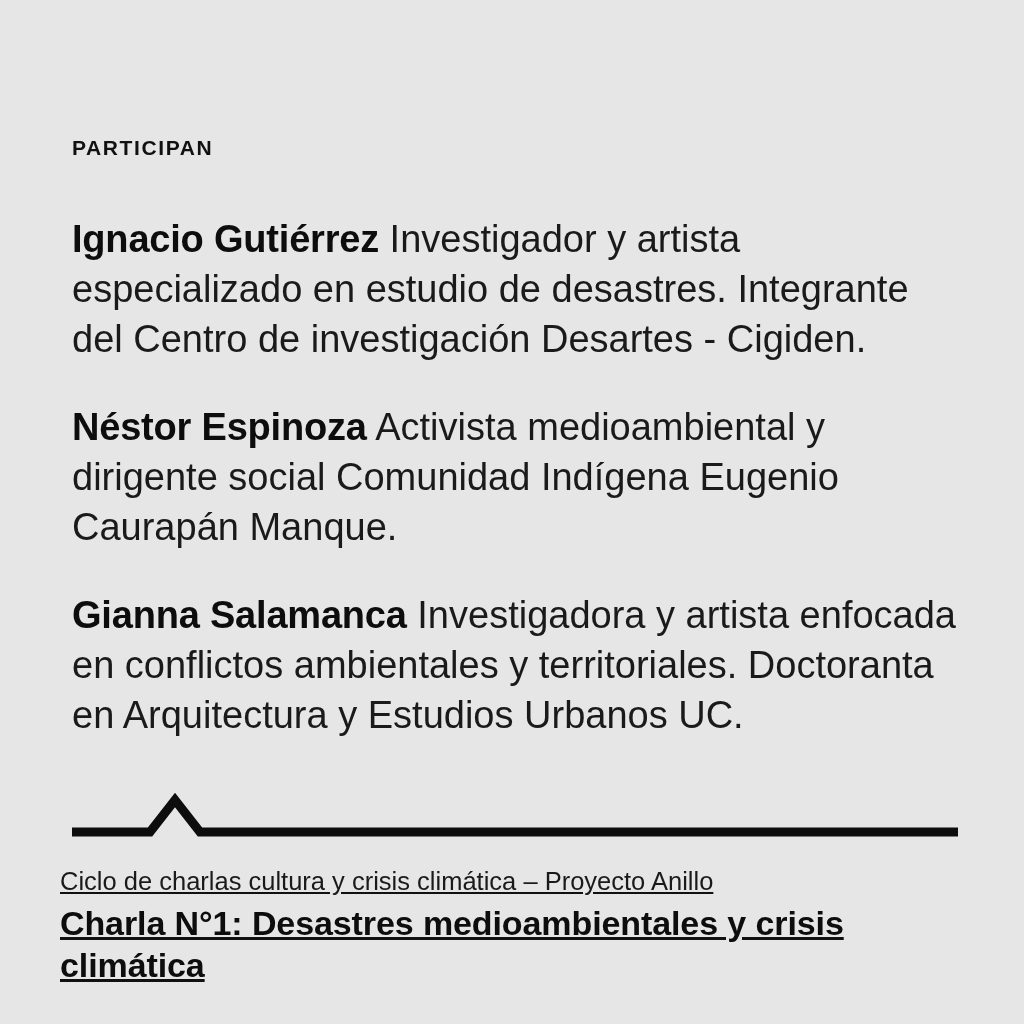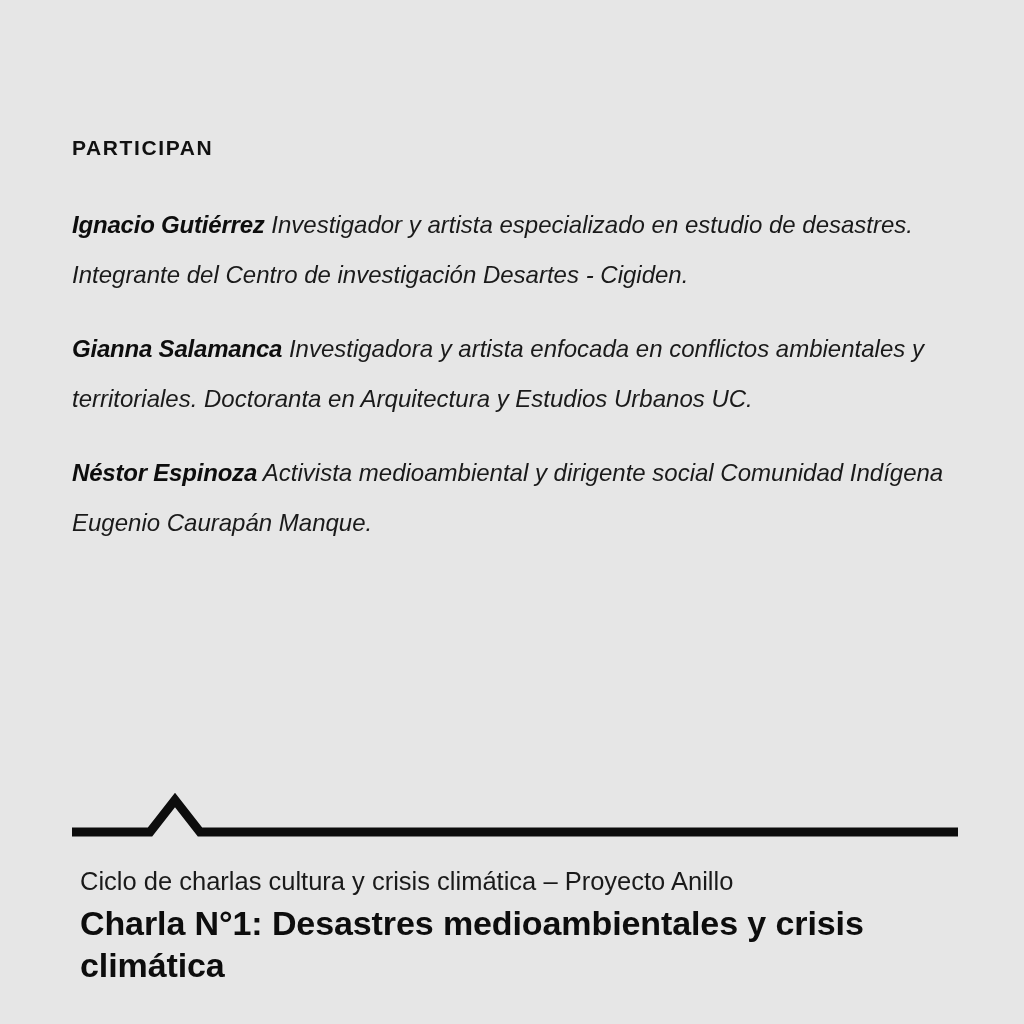--- a/index.html
+++ b/index.html
@@ -30,25 +30,24 @@
     letter-spacing: 1.6px;
     color: #111111;
   }
   .participants {
     position: absolute;
     top: 176px;
     left: 72px;
     right: 66px;
   }
   .participant {
-    font-size: 24px;
+    font-size: 38px;
     line-height: 50px;
     color: #1a1a1a;
     font-weight: 400;
-    font-style: italic;
   }
   .participant .name {
     font-weight: bold;
     color: #0d0d0d;
     letter-spacing: -0.2px;
   }
   .participant .desc {
     font-weight: 400;
   }
 
@@ -60,23 +59,24 @@
     height: 60px;
   }
   .divider-wrap svg {
     display: block;
     width: 100%;
     height: 60px;
   }
 
   .footer {
     position: absolute;
-    left: 80px;
+    left: 60px;
     right: 66px;
     top: 860px;
+    text-decoration: underline;
   }
   .footer-line1 {
     font-size: 25.5px;
     line-height: 42px;
     color: #1a1a1a;
     font-weight: 400;
   }
   .footer-line2 {
     font-size: 34px;
     line-height: 42px;
@@ -92,25 +92,25 @@
 
   <div class="section-label">PARTICIPAN</div>
 
   <div class="participants">
 
     <p class="participant">
       <span class="name">Ignacio Gutiérrez</span><span class="desc"> Investigador y artista especializado en estudio de desastres. Integrante del Centro de investigación Desartes - Cigiden.</span>
     </p>
 
     <p class="participant">
-      <span class="name">Gianna Salamanca</span><span class="desc"> Investigadora y artista enfocada en conflictos ambientales y territoriales. Doctoranta en Arquitectura y Estudios Urbanos UC.</span>
+      <span class="name">Néstor Espinoza</span><span class="desc"> Activista medioambiental y dirigente social Comunidad Indígena Eugenio Caurapán Manque.</span>
     </p>
 
     <p class="participant">
-      <span class="name">Néstor Espinoza</span><span class="desc"> Activista medioambiental y dirigente social Comunidad Indígena Eugenio Caurapán Manque.</span>
+      <span class="name">Gianna Salamanca</span><span class="desc"> Investigadora y artista enfocada en conflictos ambientales y territoriales. Doctoranta en Arquitectura y Estudios Urbanos UC.</span>
     </p>
 
   </div>
 
   <div class="divider-wrap">
     <svg viewBox="0 0 886 60" preserveAspectRatio="none">
       <path d="M0 52 L78 52 L103 20 L128 52 L886 52" fill="none" stroke="#0d0d0d" stroke-width="9" stroke-linejoin="miter" stroke-linecap="butt"></path>
     </svg>
   </div>
 

